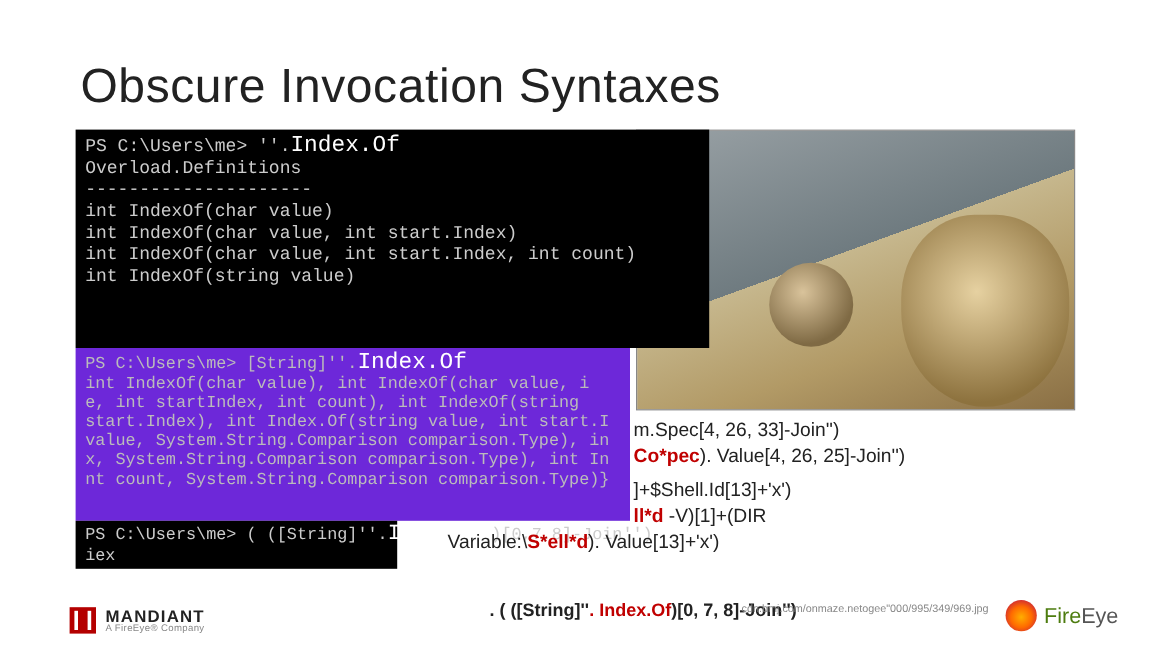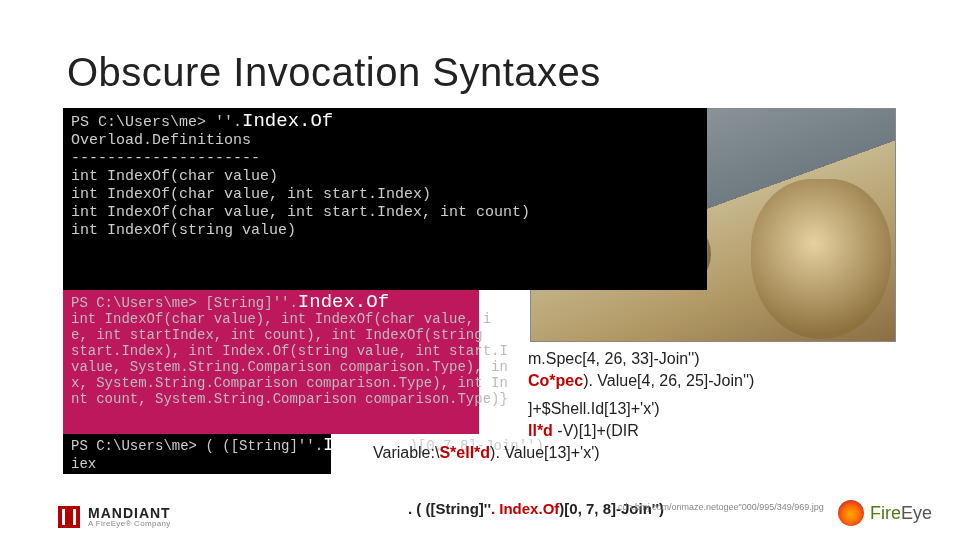--- a/index.html
+++ b/index.html
@@ -25,21 +25,21 @@
     font-weight: 300;
     color: #222;
     letter-spacing: 0.5px;
   }
 
   
   .term1 {
     position: absolute;
     left: 63px;
     top: 108px;
-    width: 644px;
+    width: 528px;
     height: 182px;
     background: #000;
     color: #ccc;
     font-family: Consolas, "Courier New", monospace;
     font-size: 15px;
     line-height: 18px;
     padding: 4px 8px;
     box-sizing: border-box;
     white-space: pre;
   }
@@ -47,23 +47,23 @@
     font-size: 19px;
     color: #fff;
     font-weight: 500;
   }
 
   
   .term2 {
     position: absolute;
     left: 63px;
     top: 290px;
-    width: 416px;
+    width: 462px;
     height: 144px;
-    background: #be185d;
+    background: #6d28d9;
     color: #bbb;
     font-family: Consolas, "Courier New", monospace;
     font-size: 14px;
     line-height: 16px;
     padding: 4px 8px;
     box-sizing: border-box;
     white-space: pre;
   }
   .term2 .hl {
     font-size: 19px;

